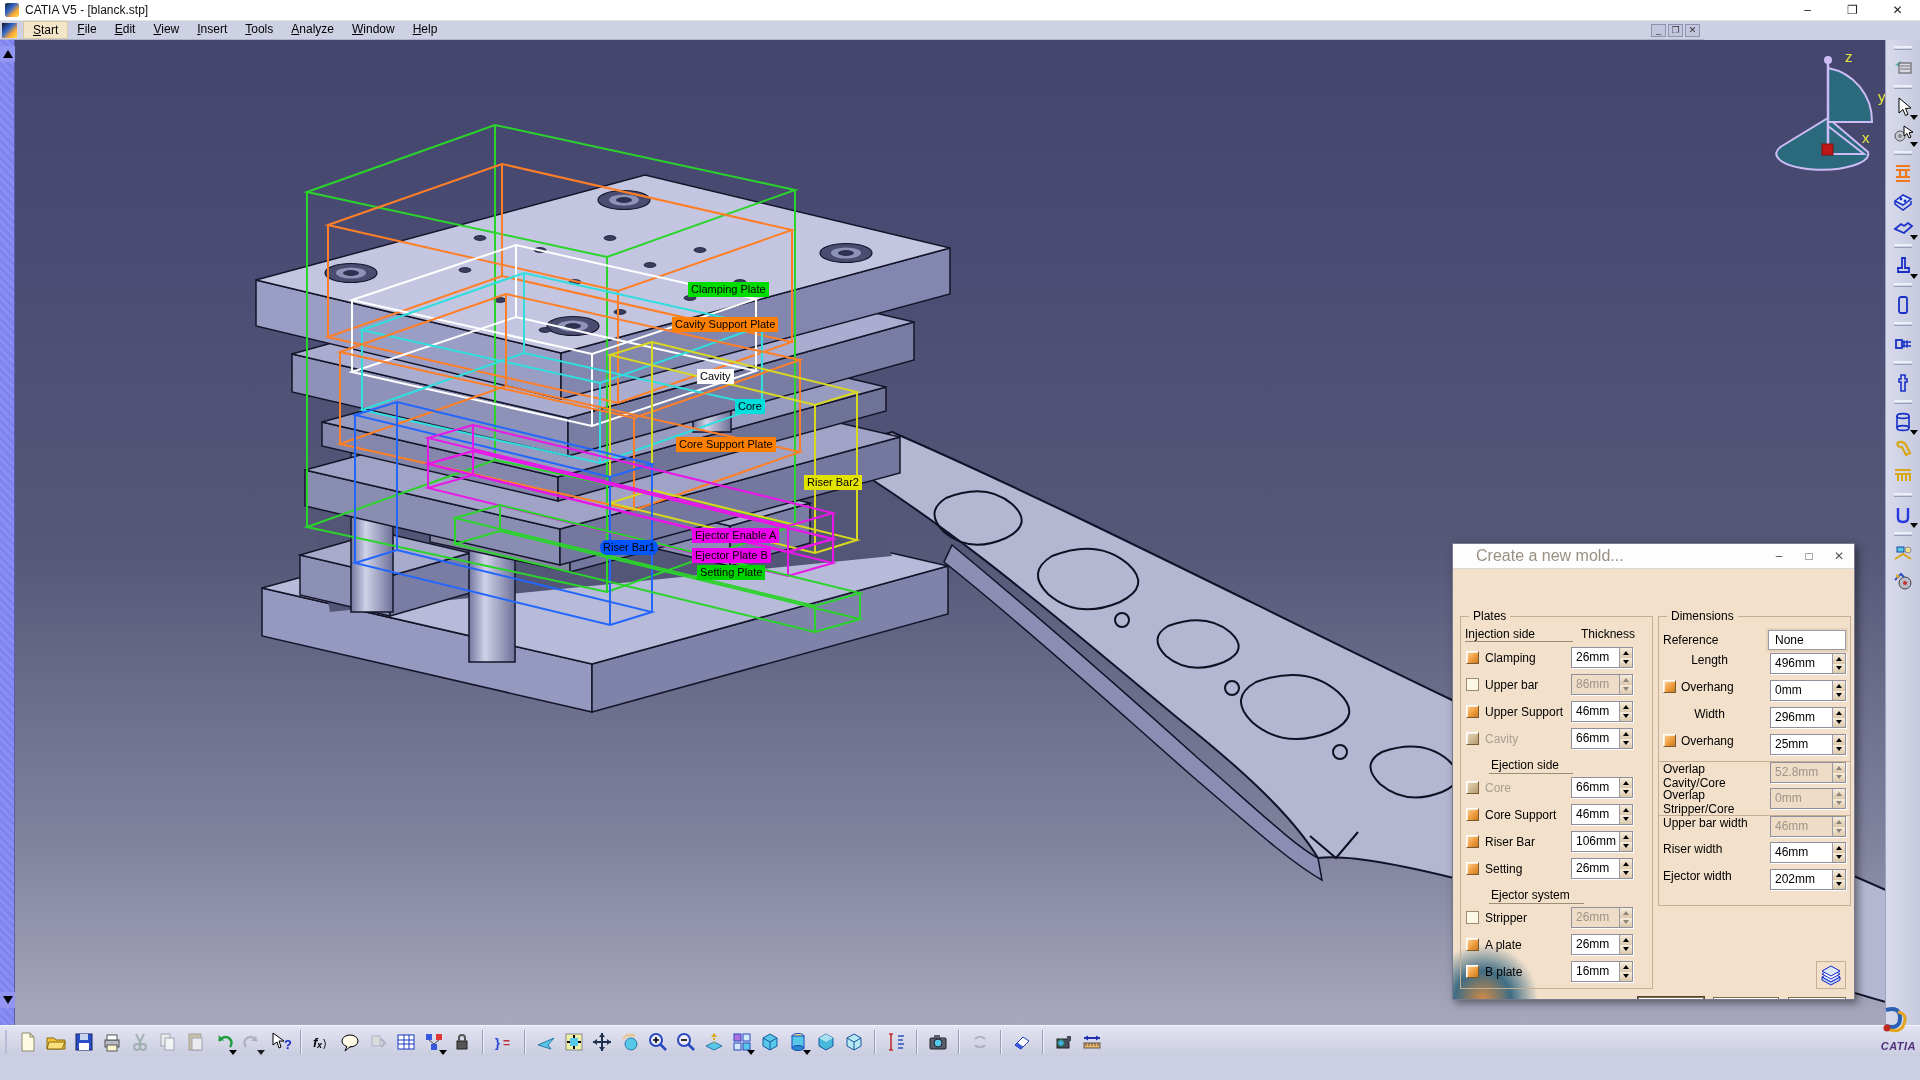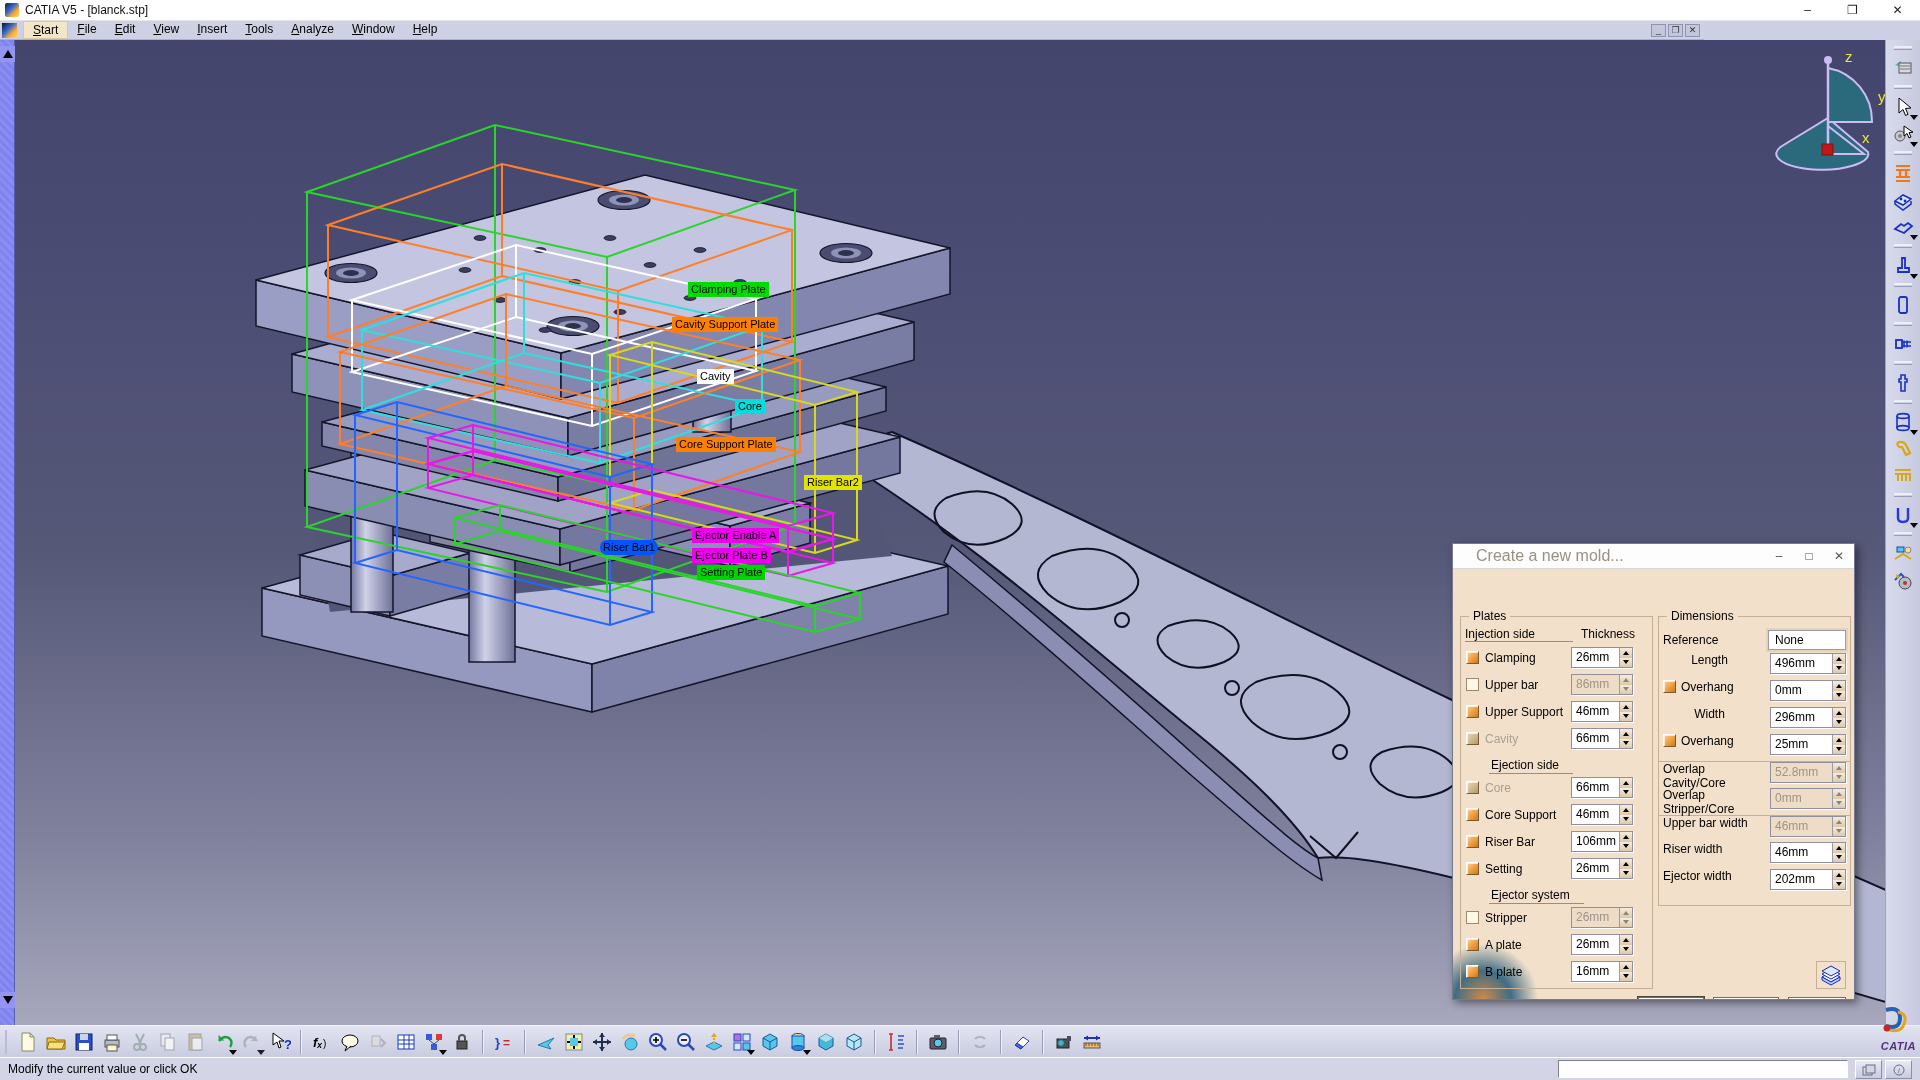--- a/index.html
+++ b/index.html
@@ -662,36 +662,20 @@
       <div class="tbtn">
         <svg width="22" height="22" viewBox="0 0 22 22">
           <path d="M3,7 h16" stroke="#2030b0" stroke-width="2"></path>
           <path d="M3,7 l4,-2.5 v5 z M19,7 l-4,-2.5 v5 z" fill="#2030b0"></path>
           <rect x="3" y="12" width="16" height="5" fill="#f4b868" stroke="#555"></rect>
           <path d="M5,12 v3 M8,12 v3 M11,12 v3 M14,12 v3 M17,12 v3" stroke="#555"></path>
         </svg>
       </div>
     </div>
 
-  <div id="statusbar">
-    <span id="status-msg">Modify the current value or click OK</span>
-    <input id="status-input" value="" style="">
-    <div class="sbtn" style="right:38px;">
-      <svg width="14" height="12">
-          <rect x="1" y="3" width="9" height="8" fill="none" stroke="#6a6d88"></rect>
-          <rect x="4" y="1" width="9" height="8" fill="#d3d5e7" stroke="#6a6d88"></rect>
-        </svg>
-    </div>
-    <div class="sbtn" style="right:8px;">
-      <svg width="14" height="12">
-          <circle cx="7" cy="6" r="5" fill="none" stroke="#6a6d88"></circle>
-          <text x="7" y="9" font-size="8" text-anchor="middle" fill="#6a6d88" font-style="italic">i</text>
-        </svg>
-    </div>
-  </div>
 
   <div id="brand">
     <svg width="34" height="30" style="display:block;margin-left:14px;">
       <path d="M8,4 q14,-4 14,8 q0,12 -14,8" fill="none" stroke="#2a5fb4" stroke-width="4"></path>
       <path d="M20,6 q10,2 6,12 q-3,9 -14,6" fill="none" stroke="#e3a41e" stroke-width="3"></path>
       <circle cx="9" cy="22" r="3.5" fill="#c02a1e"></circle>
     </svg>
     <span class="ctext">CATIA</span>
   </div>
 

